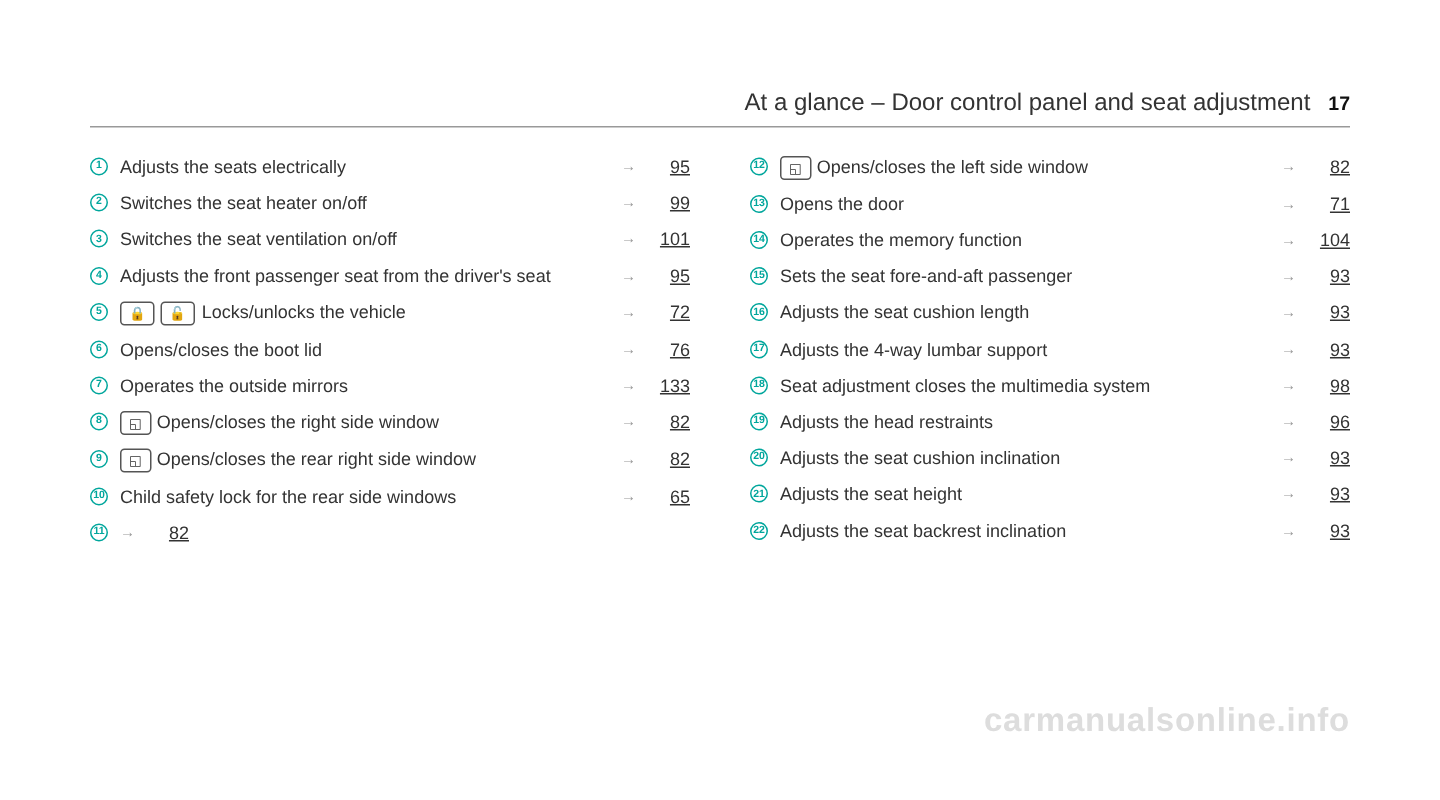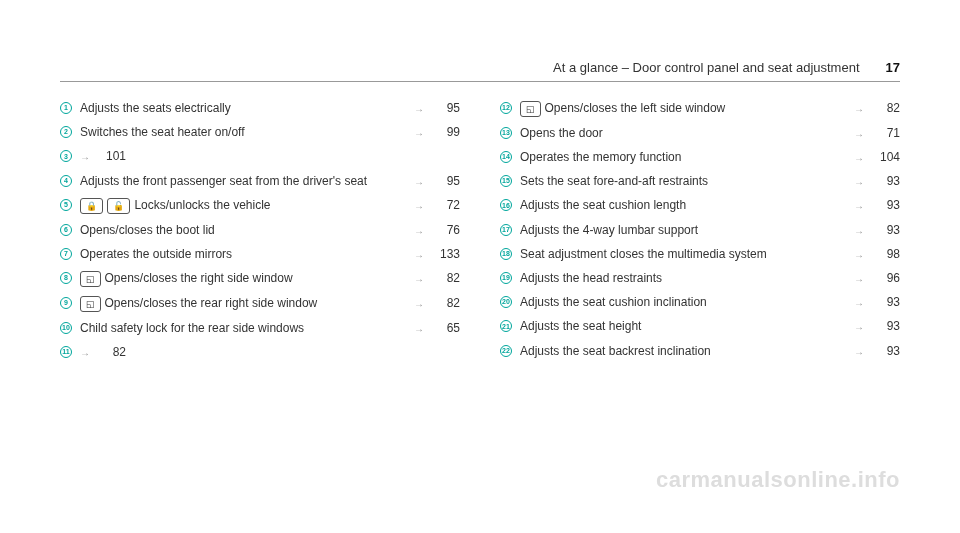--- a/index.html
+++ b/index.html
@@ -15,23 +15,23 @@
     }
     .header {
       display: flex;
       justify-content: flex-end;
       align-items: baseline;
       border-bottom: 1px solid #999;
       padding-bottom: 6px;
       margin-bottom: 18px;
     }
     .header-title {
-      font-size: 13px;
+      font-size: 16px;
       color: #333;
-      margin-right: 26px;
+      margin-right: 12px;
     }
     .header-page {
       font-size: 13px;
       font-weight: bold;
       color: #111;
     }
     .columns {
       display: flex;
       gap: 40px;
     }
@@ -67,20 +67,21 @@
       color: #999;
       font-size: 10px;
       margin-right: 6px;
       align-self: flex-start;
       margin-top: 2px;
     }
     .page {
       width: 30px;
       text-align: right;
       align-self: flex-start;
+      text-decoration: underline;
     }
     .icon-box {
       display: inline-block;
       border: 1px solid #555;
       border-radius: 3px;
       padding: 1px 5px;
       margin-right: 4px;
       font-size: 9px;
       line-height: 12px;
       vertical-align: middle;
@@ -112,20 +113,21 @@
         <span class="page">95</span>
       </div>
       <div class="row">
         <span class="num-circle">2</span>
         <span class="label"><span>Switches the seat heater on/off</span></span>
         <span class="arrow">→</span>
         <span class="page">99</span>
       </div>
       <div class="row">
         <span class="num-circle">3</span>
+        <span class="label"><span>Switches the seat ventilation on/off</span></span>
         <span class="arrow">→</span>
         <span class="page">101</span>
       </div>
       <div class="row">
         <span class="num-circle">4</span>
         <span class="label"><span>Adjusts the front passenger seat from the driv­er's seat</span></span>
         <span class="arrow">→</span>
         <span class="page">95</span>
       </div>
       <div class="row">
@@ -184,21 +186,21 @@
         <span class="page">71</span>
       </div>
       <div class="row">
         <span class="num-circle">14</span>
         <span class="label"><span>Operates the memory function</span></span>
         <span class="arrow">→</span>
         <span class="page">104</span>
       </div>
       <div class="row">
         <span class="num-circle">15</span>
-        <span class="label"><span>Sets the seat fore-and-aft restraints</span></span>
+        <span class="label"><span>Sets the seat fore-and-aft passenger</span></span>
         <span class="arrow">→</span>
         <span class="page">93</span>
       </div>
       <div class="row">
         <span class="num-circle">16</span>
         <span class="label"><span>Adjusts the seat cushion length</span></span>
         <span class="arrow">→</span>
         <span class="page">93</span>
       </div>
       <div class="row">

